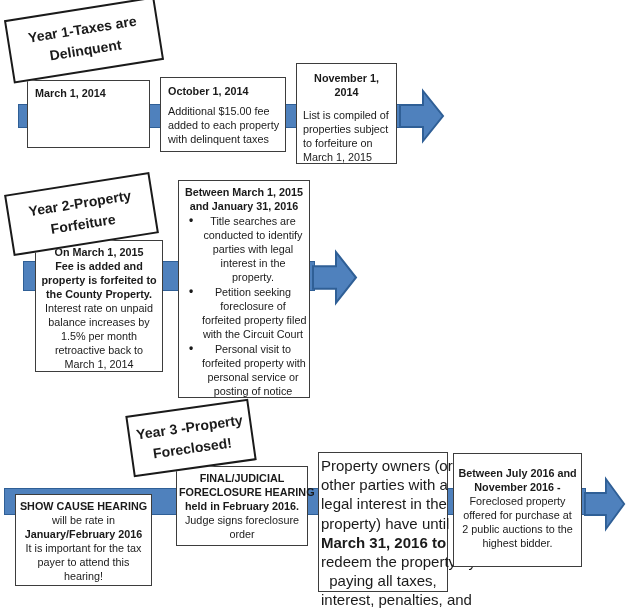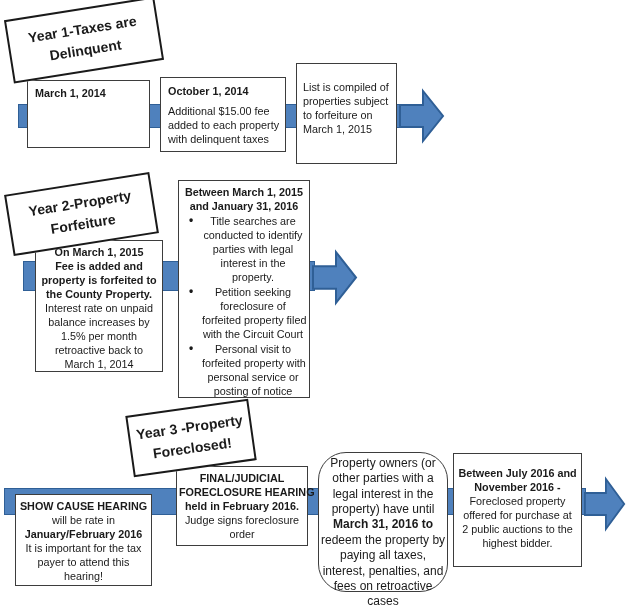--- a/index.html
+++ b/index.html
@@ -22,21 +22,21 @@
     display:flex;flex-direction:column;justify-content:center;text-align:center;
     font-weight:bold;font-size:14px;line-height:1.5;z-index:3;
   }
   .b{font-weight:bold;}
   .center{text-align:center;}
   .tl{white-space:nowrap;}
   .gap-top{margin-top:6px;}
   ul.bullets{margin:1px 0 0 0;padding:0 0 0 4px;list-style:none;text-align:center;}
   ul.bullets li{position:relative;padding-left:14px;margin-bottom:1px;}
   ul.bullets li::before{content:"\2022";position:absolute;left:1px;top:-1px;font-weight:bold;font-size:12px;}
-  .tight{font-size:12px;line-height:1.28;border-radius:28px;}
+  .tight{font-size:15px;line-height:1.28;}
 </style>
 </head>
 <body>
 
 <div class="canvas">
 
   <div class="bar" style="left:18px;top:104px;width:385px;height:24px"></div>
 
   <svg class="arrow" style="left:399px;top:88px" width="46" height="56" viewBox="0 0 46 56" preserveAspectRatio="none">
     <polygon points="1,17 24,17 24,3 44,28 24,53 24,39 1,39"></polygon>
@@ -54,20 +54,21 @@
   <div class="box" style="left:160px;top:77px;width:126px;height:75px;padding:6px 7px">
     <div class="b">October 1, 2014</div>
     <div class="gap-top">
         <div class="tl">Additional $15.00 fee</div>
         <div class="tl">added to each property</div>
         <div class="tl">with delinquent taxes</div>
       </div>
   </div>
 
   <div class="box" style="left:296px;top:63px;width:101px;height:101px;padding:7px 6px">
+    <div class="b center">November 1, 2014</div>
     <div class="gap-top" style="margin-top:9px">
         <div class="tl">List is compiled of</div>
         <div class="tl">properties subject</div>
         <div class="tl">to forfeiture on</div>
         <div class="tl">March 1, 2015</div>
       </div>
   </div>
 
   <div class="bar" style="left:23px;top:261px;width:292px;height:30px"></div>
 

